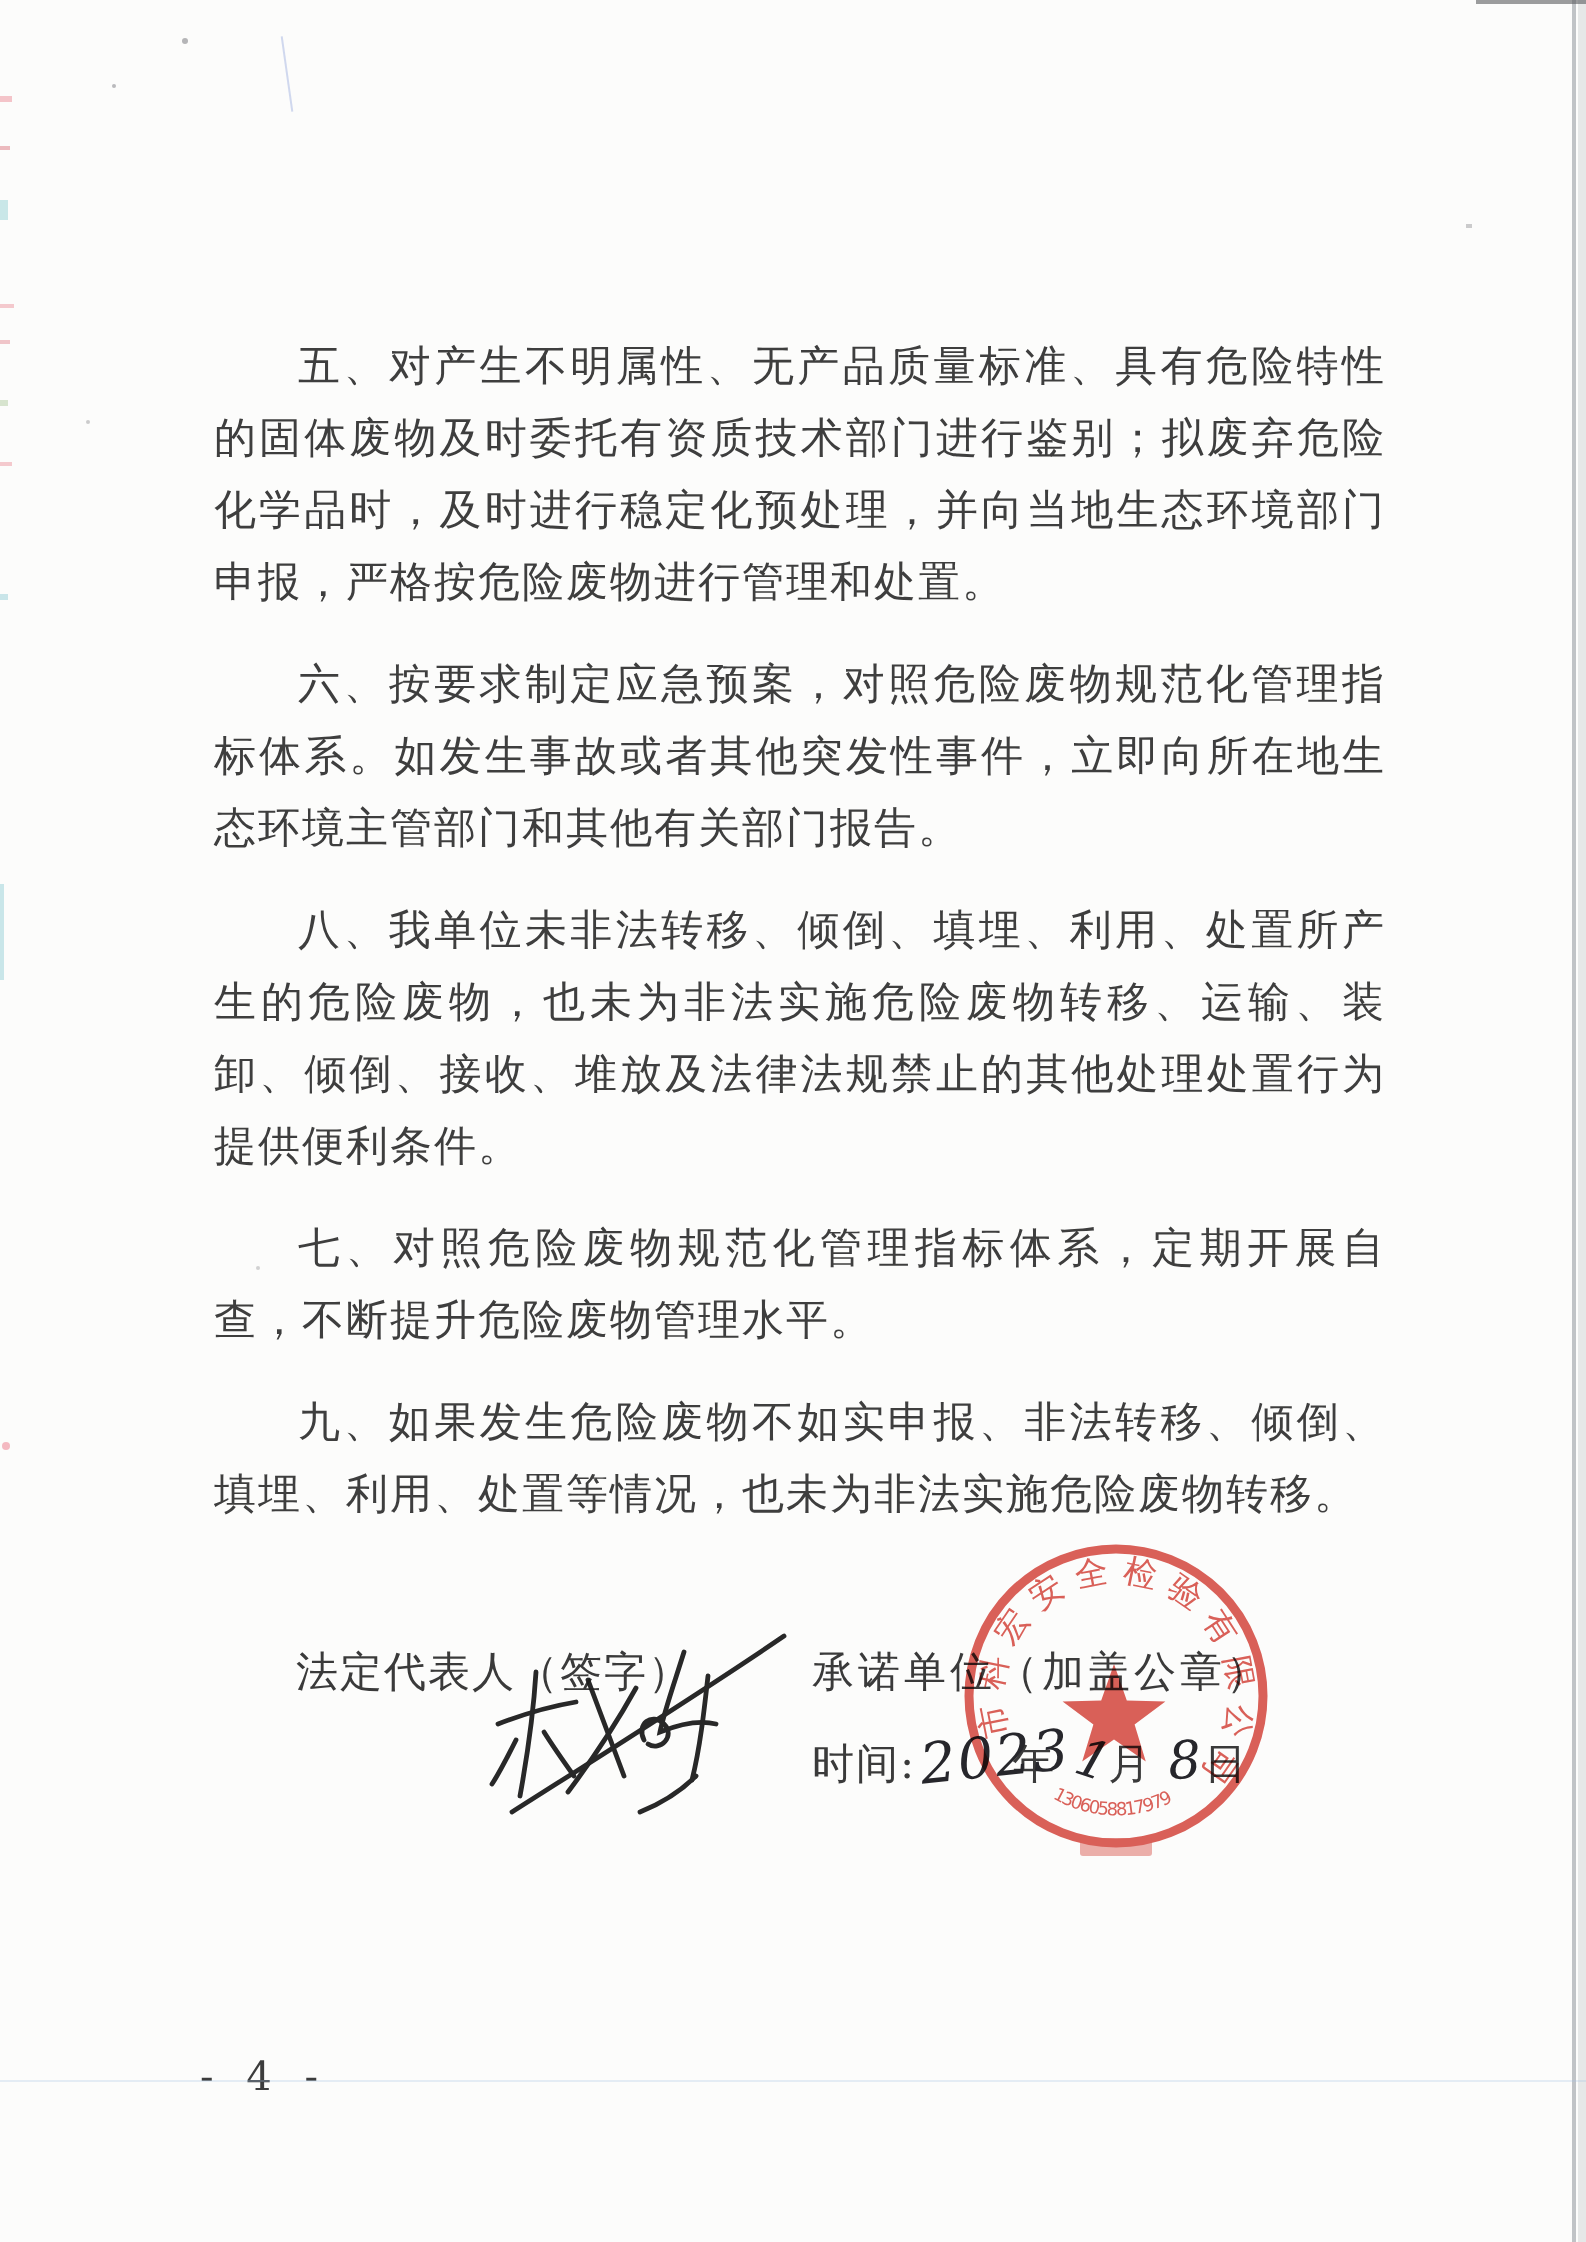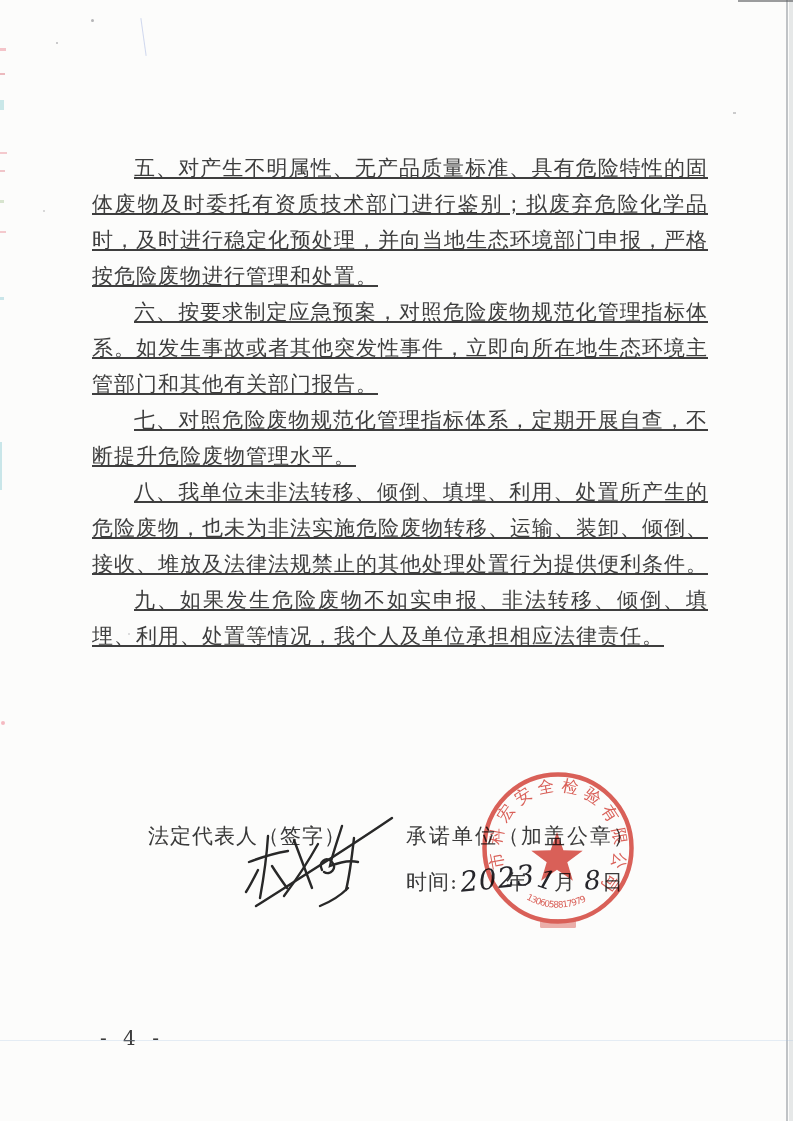--- a/index.html
+++ b/index.html
@@ -12,21 +12,21 @@
     color:#3f3f3f;
   }
   
   .doc-body{
     position:absolute;
     left:92px;top:150px;width:616px;
     font-size:21px;line-height:36px;letter-spacing:1px;
     text-align:justify;text-justify:inter-character;
     color:#3e3e3e;
   }
-  .doc-body p{margin:0;text-indent:2em;text-decoration:underline;}
+  .doc-body p{margin:15px;text-indent:2em;}
   
   .legal-rep-label{
     position:absolute;left:148px;top:822px;
     font-size:21px;letter-spacing:1px;color:#3a3a3a;white-space:nowrap;
   }
   .unit-block{position:absolute;left:406px;top:822px;white-space:nowrap;}
   .unit-label{font-size:21px;letter-spacing:2px;color:#3a3a3a;}
   .date-line{margin-top:13px;font-size:21px;letter-spacing:1px;color:#3a3a3a;}
   .hw{
     display:inline-block;
@@ -69,23 +69,23 @@
   .speck5{left:128px;top:633px;width:2px;height:2px;border-radius:50%;background:rgba(130,130,135,.35);}
 </style>
 </head>
 <body>
 
 <div class="page">
 
   <div class="doc-body">
     <p>五、对产生不明属性、无产品质量标准、具有危险特性的固体废物及时委托有资质技术部门进行鉴别；拟废弃危险化学品时，及时进行稳定化预处理，并向当地生态环境部门申报，严格按危险废物进行管理和处置。</p>
     <p>六、按要求制定应急预案，对照危险废物规范化管理指标体系。如发生事故或者其他突发性事件，立即向所在地生态环境主管部门和其他有关部门报告。</p>
+    <p>八、我单位未非法转移、倾倒、填埋、利用、处置所产生的危险废物，也未为非法实施危险废物转移、运输、装卸、倾倒、接收、堆放及法律法规禁止的其他处理处置行为提供便利条件。</p>
     <p>七、对照危险废物规范化管理指标体系，定期开展自查，不断提升危险废物管理水平。</p>
-    <p>八、我单位未非法转移、倾倒、填埋、利用、处置所产生的危险废物，也未为非法实施危险废物转移、运输、装卸、倾倒、接收、堆放及法律法规禁止的其他处理处置行为提供便利条件。</p>
-    <p>九、如果发生危险废物不如实申报、非法转移、倾倒、填埋、利用、处置等情况，我个人及单位承担相应法律责任。</p>
+    <p>九、如果发生危险废物不如实申报、非法转移、倾倒、填埋、利用、处置等情况，也未为非法实施危险废物转移。</p>
   </div>
 
   <div class="legal-rep-label">法定代表人（签字）</div>
 
   <div class="unit-block">
     <div class="unit-label">承诺单位（加盖公章）</div>
     <div class="date-line">
       <span>时间:</span><span class="hw hw-year">2023</span><span>年</span><span class="hw hw-month">1</span><span>月</span><span class="hw hw-day">8</span><span>日</span>
     </div>
   </div>

